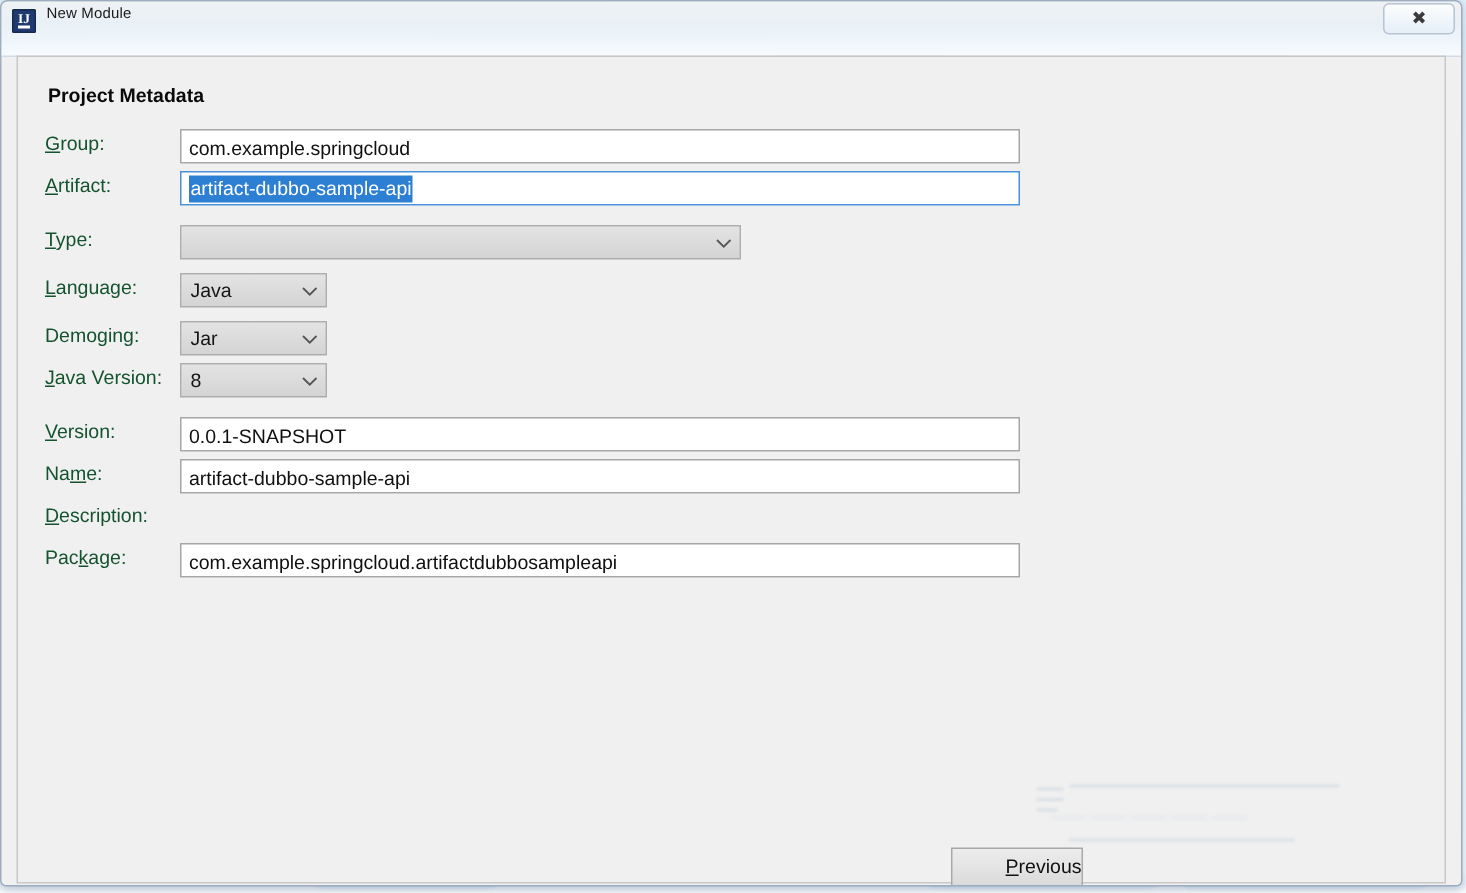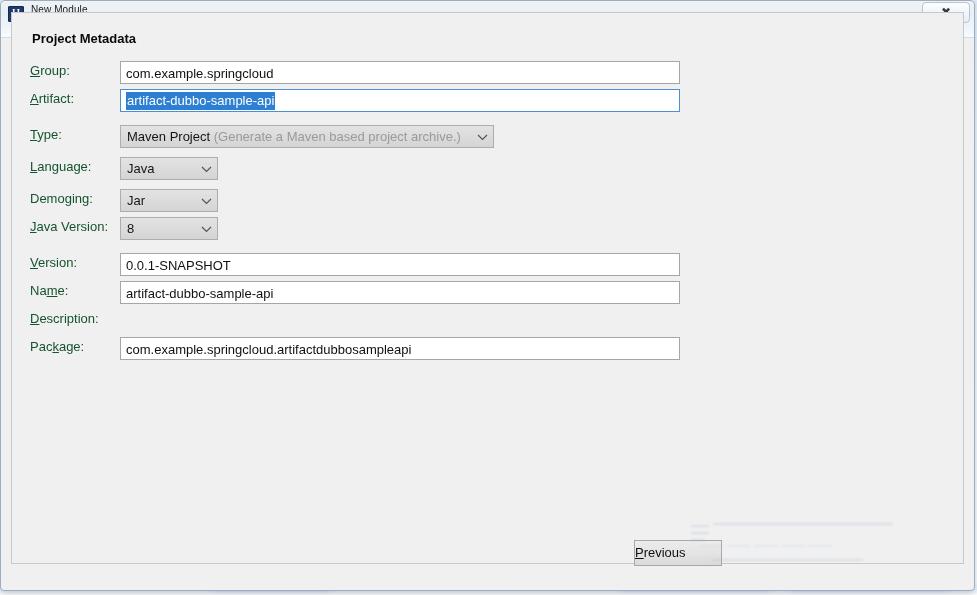--- a/index.html
+++ b/index.html
@@ -145,21 +145,21 @@
     text-align: center;
     font-size: 12px;
     color: #3b3b3b;
     font-family: "DejaVu Sans", sans-serif;
   }
 
   
   #content-panel {
     position: absolute;
     left: 10px;
-    top: 11px;
+    top: 36px;
     width: 953px;
     height: 552px;
     background: #f0f0f0;
     border: 1px solid #c8c8c8;
     box-sizing: border-box;
   }
 
   #section-title {
     position: absolute;
     left: 20px;
@@ -255,21 +255,21 @@
     background: linear-gradient(180deg,#ececec 0%, #e4e4e4 50%, #dadada 100%);
     border: 1px solid #a8a8a8;
     box-sizing: border-box;
     cursor: pointer;
   }
   #previous-button .plabel {
     position: absolute;
     left: 0; top: 0;
     width: 100%; height: 100%;
     line-height: 24px;
-    text-align: left;
+    text-align: right;
     font-size: 13px;
     color: #101010;
   }
   #previous-button .plabel u { text-decoration: underline; }
 
   
   #watermark {
     position: absolute;
     left: 690px;
     top: 518px;
@@ -347,21 +347,20 @@
     <div class="row" style="top:76px;">
       <span class="field-label"><u>A</u><span>rtifact:</span></span>
       <div class="sel-wrap" style="top:0;">
         <span class="sel-text">artifact-dubbo-sample-api</span>
       </div>
     </div>
 
     <div class="row" style="top:112px;">
       <span class="field-label"><u>T</u><span>ype:</span></span>
       <div class="combo" style="left:108px; top:0; width:374px;">
-        <div class="combo-text"><span>Maven Project</span> <span class="muted">(Generate a Maven based project archive.)</span></div>
         <div class="arrow">
           <svg width="11" height="7" viewBox="0 0 11 7">
               <path d="M1 1 L5.5 5.5 L10 1" stroke="#555" stroke-width="1.2" fill="none"></path>
             </svg>
         </div>
       </div>
     </div>
 
     <div class="row" style="top:144px;">
       <span class="field-label"><u>L</u><span>anguage:</span></span>

